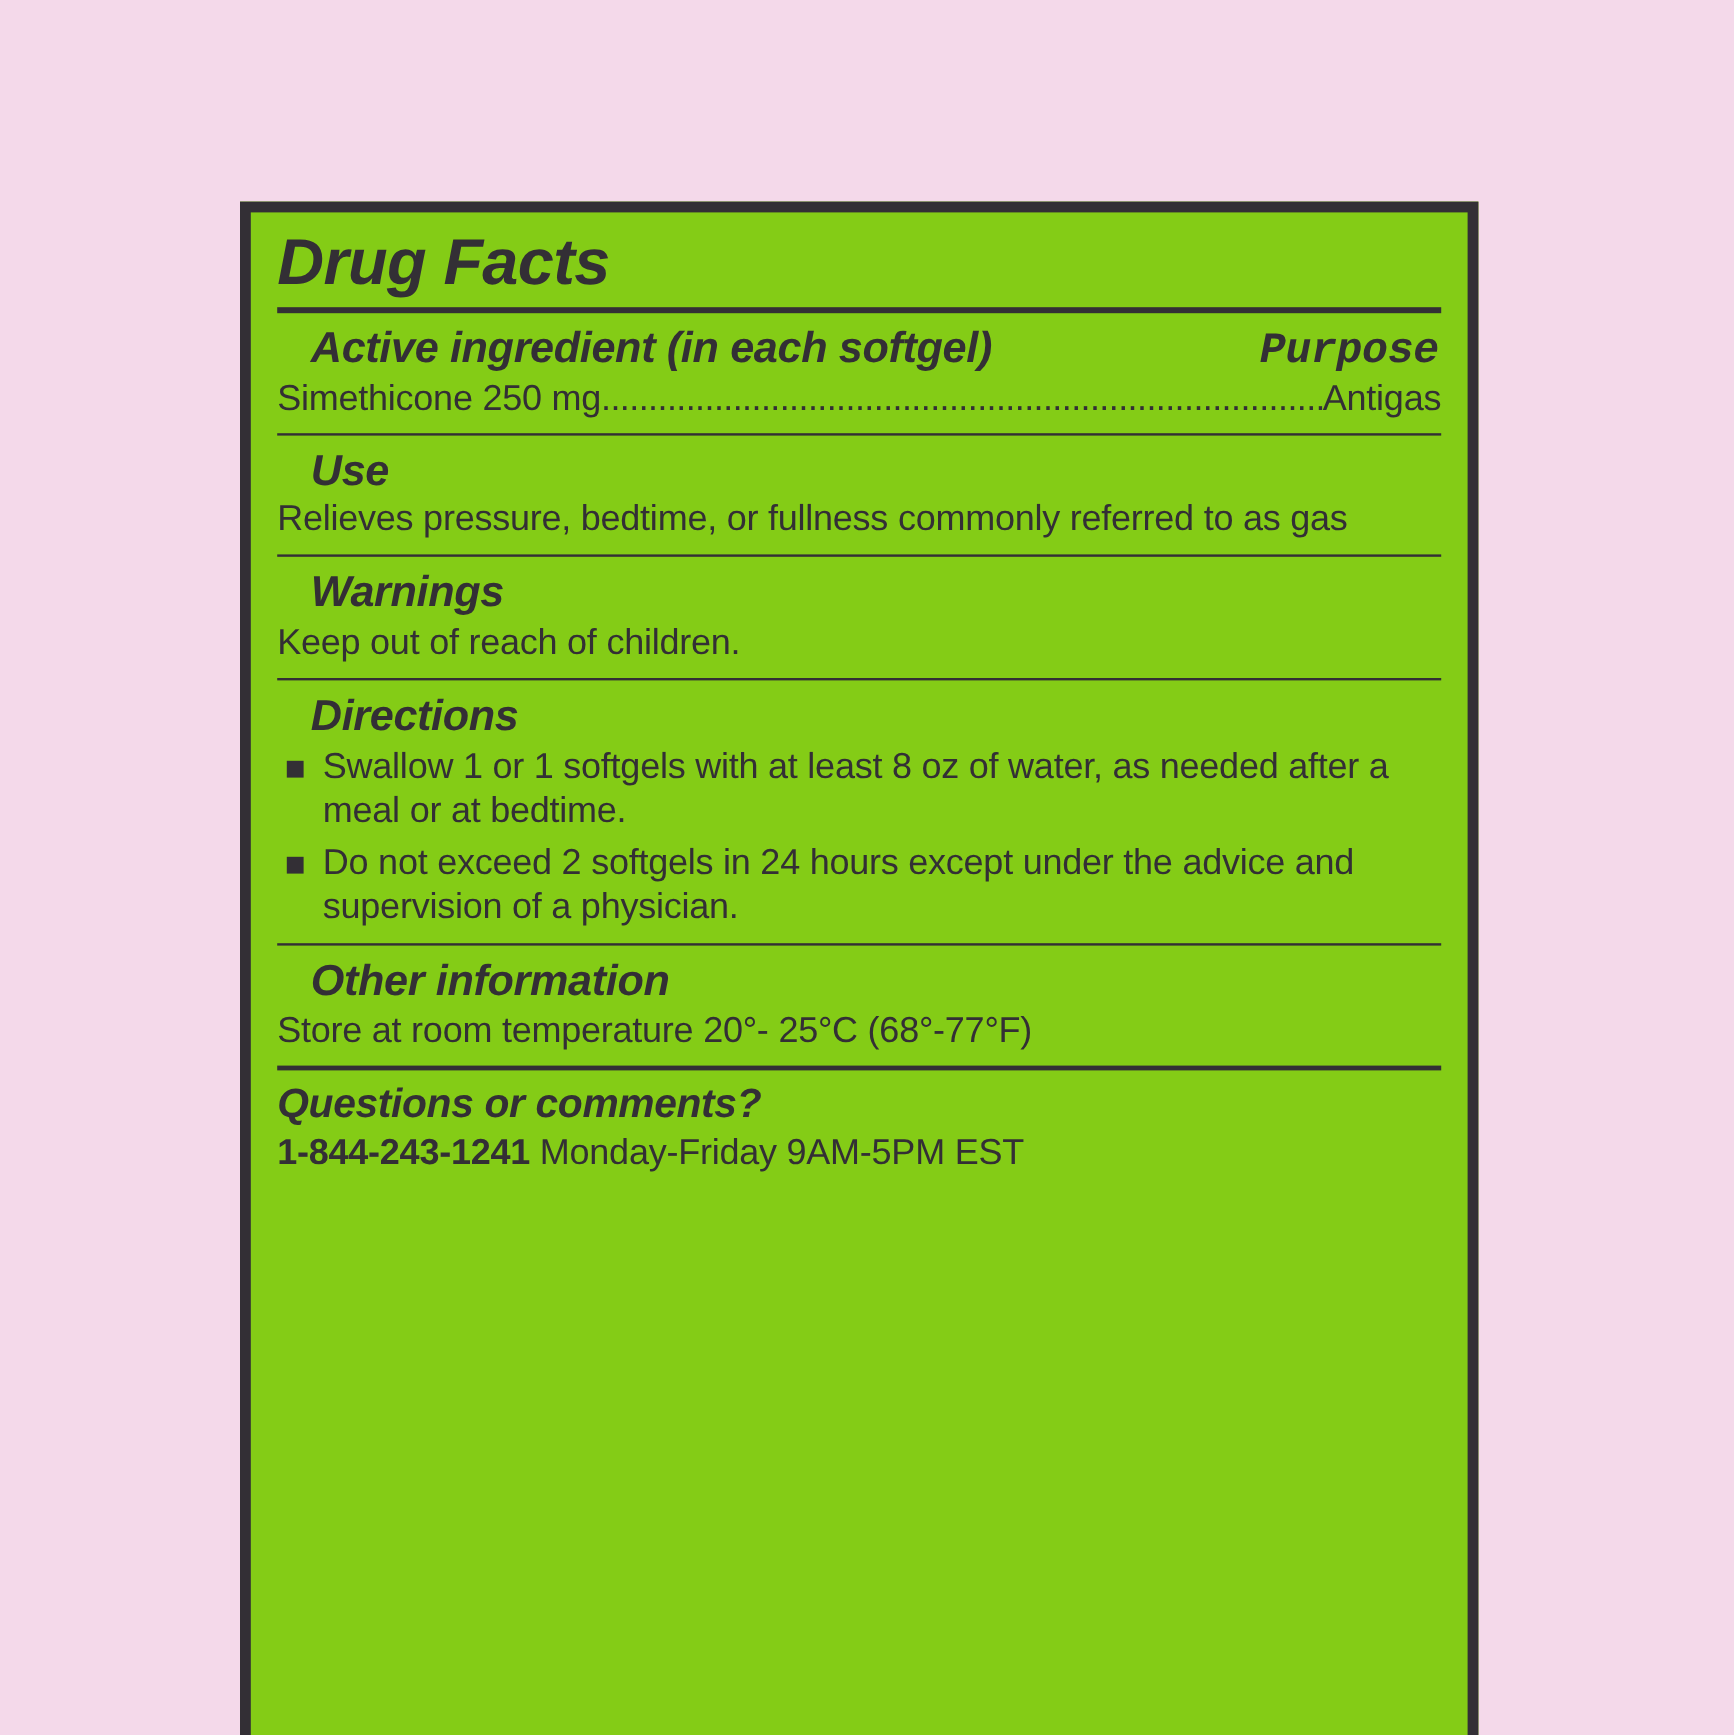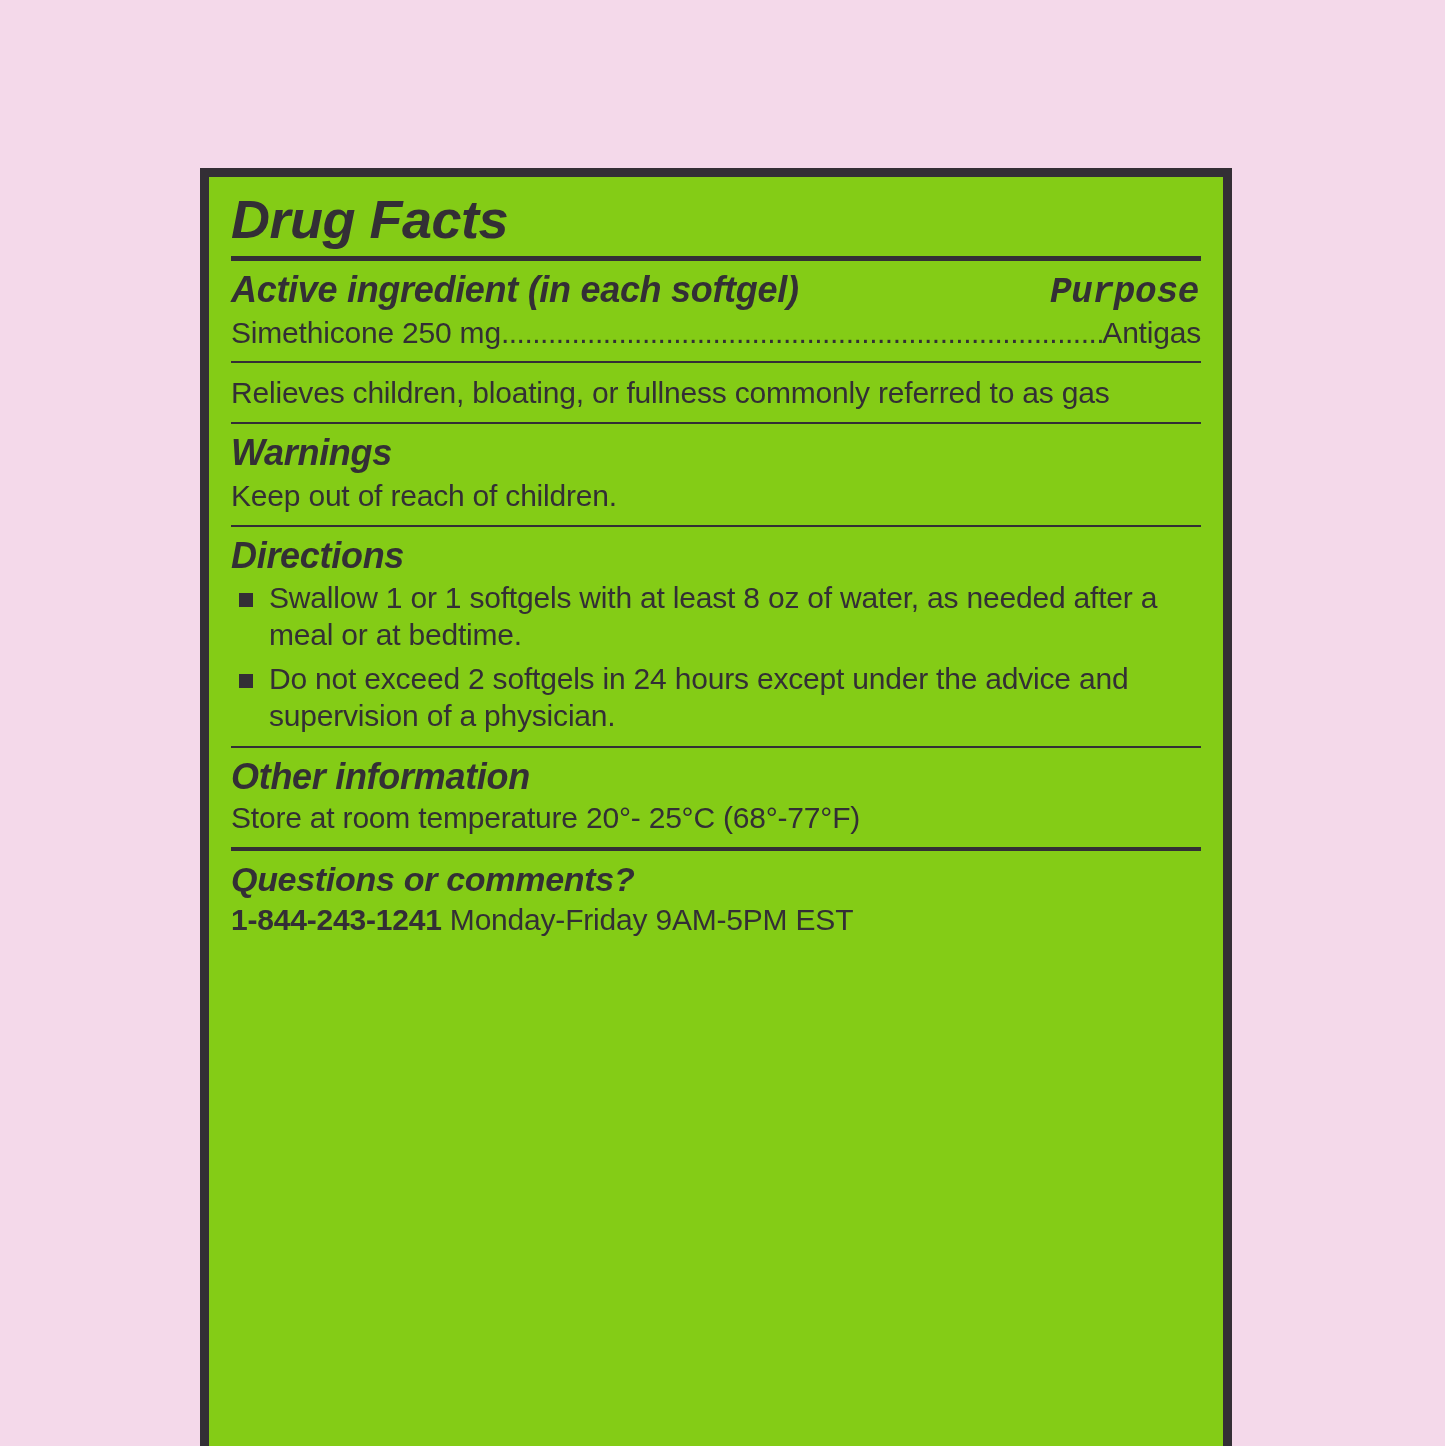--- a/index.html
+++ b/index.html
@@ -51,20 +51,21 @@
     display: flex;
     justify-content: space-between;
     align-items: baseline;
   }
   .head {
     font-size: 36px;
     font-weight: bold;
     font-style: italic;
     line-height: 1.12;
     letter-spacing: -0.3px;
+    margin-left: 28px;
   }
   .head-right {
     font-size: 36px;
     font-weight: bold;
     font-style: italic;
     letter-spacing: -0.3px;
     padding-right: 2px;
     font-family: Liberation Mono, monospace;
   }
   .body-text {
@@ -150,21 +151,22 @@
       </div>
       <div class="dotted-row">
         <span>Simethicone 250 mg</span>
         <span class="dots">..................................................................................................................................................................................................................................................................................</span>
         <span>Antigas</span>
       </div>
     </div>
     <div class="rule-thin"></div>
 
     <div class="section">
-      <div class="body-text">Relieves children, bloating, or fullness commonly referred to as gas</div>
+      <div class="head">Use</div>
+      <div class="body-text">Relieves pressure, bedtime, or fullness commonly referred to as gas</div>
     </div>
     <div class="rule-thin"></div>
 
     <div class="section">
       <div class="head">Warnings</div>
       <div class="body-bold">Keep out of reach of children.</div>
     </div>
     <div class="rule-thin"></div>
 
     <div class="section">

